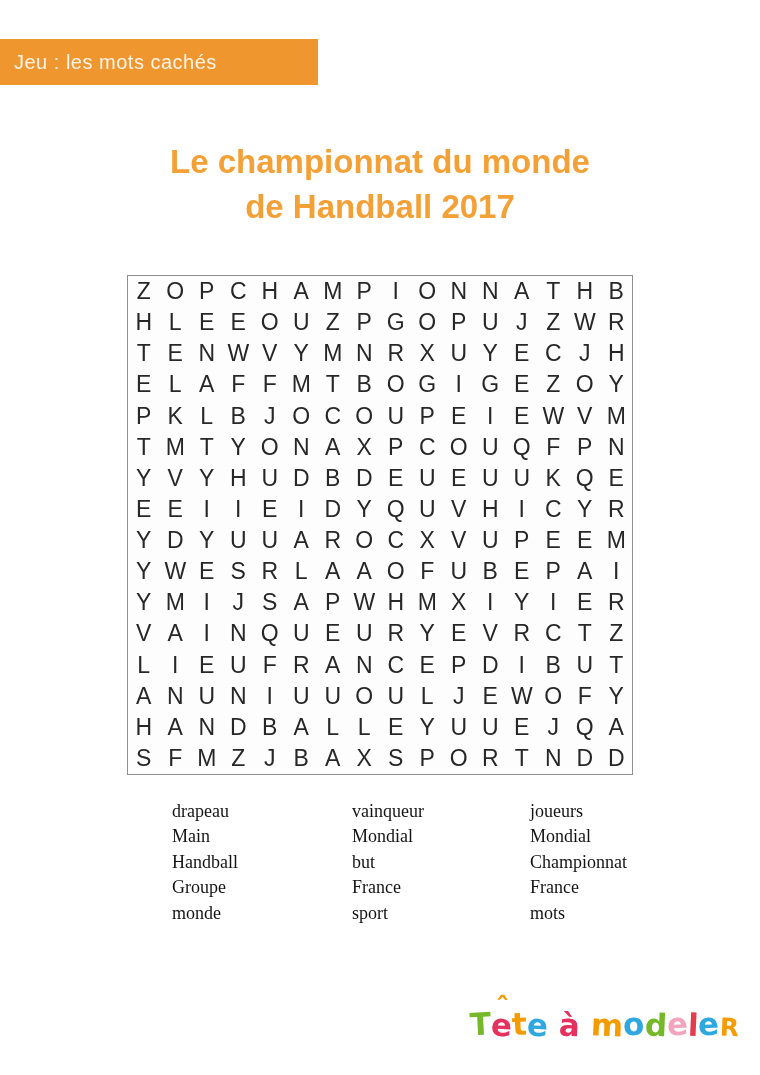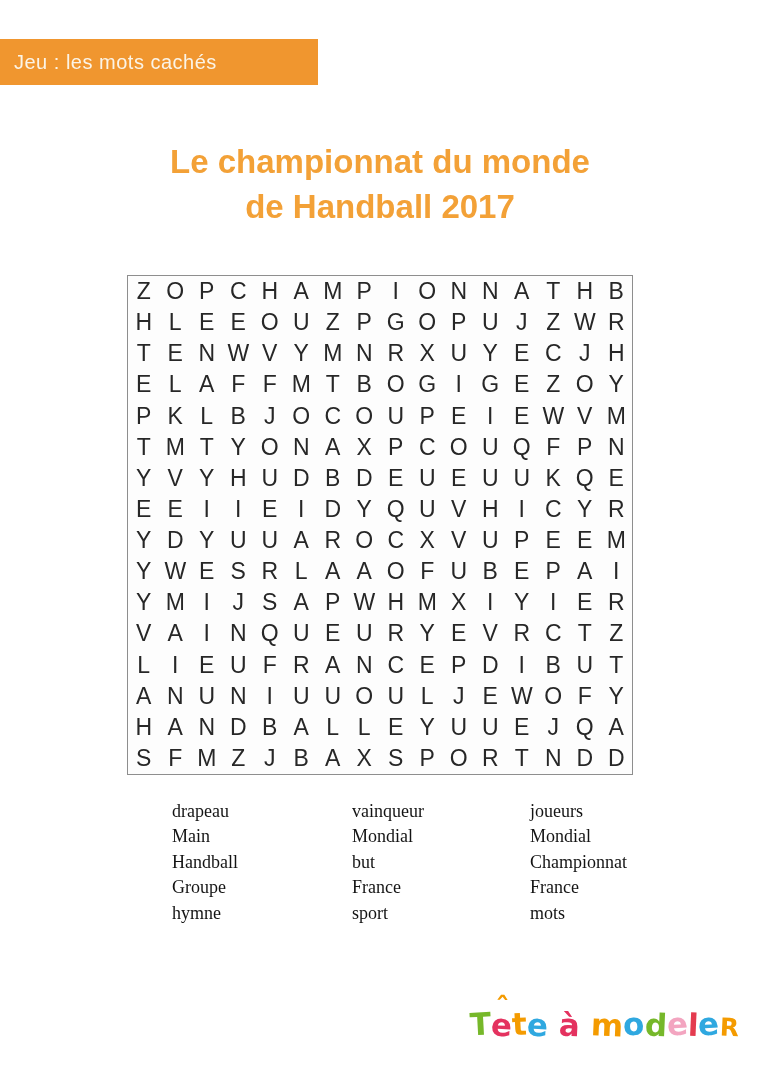--- a/index.html
+++ b/index.html
@@ -357,21 +357,21 @@
     <span class="cell" style="color: rgb(39, 39, 39);">N</span>
     <span class="cell" style="color: rgb(39, 39, 39);">D</span>
     <span class="cell" style="color: rgb(39, 39, 39);">D</span>
   </div>
 
 <div class="word-col c1" id="wcol1">
     <div class="word">drapeau</div>
     <div class="word">Main</div>
     <div class="word">Handball</div>
     <div class="word">Groupe</div>
-    <div class="word">hymne</div>
+    <div class="word">monde</div>
   </div>
 <div class="word-col c2" id="wcol2">
     <div class="word">vainqueur</div>
     <div class="word">Mondial</div>
     <div class="word">but</div>
     <div class="word">France</div>
     <div class="word">sport</div>
   </div>
 <div class="word-col c3" id="wcol3">
     <div class="word">joueurs</div>

